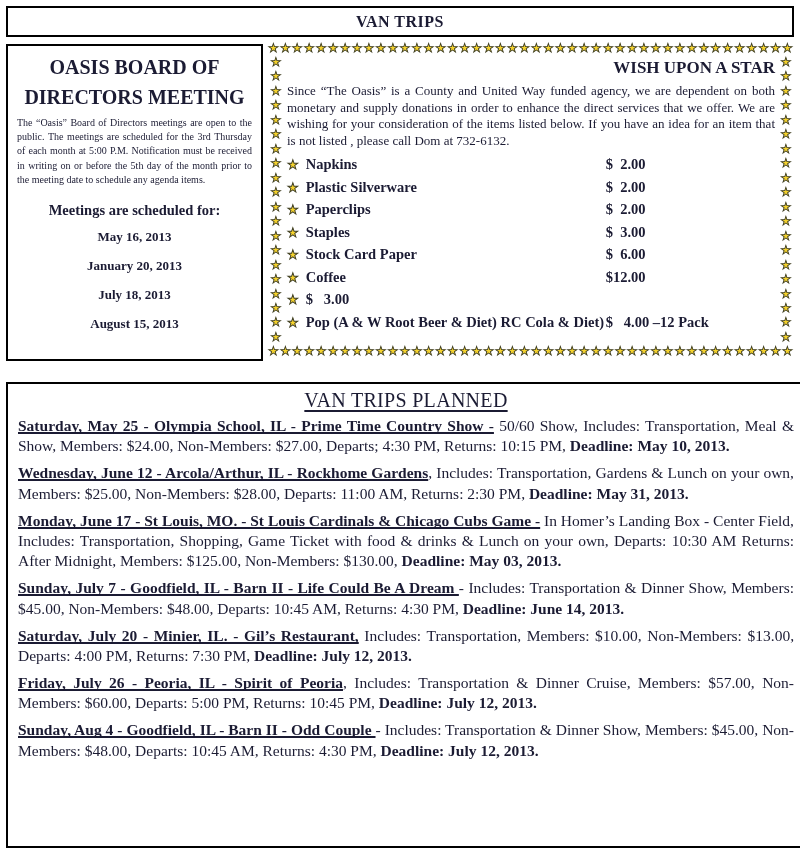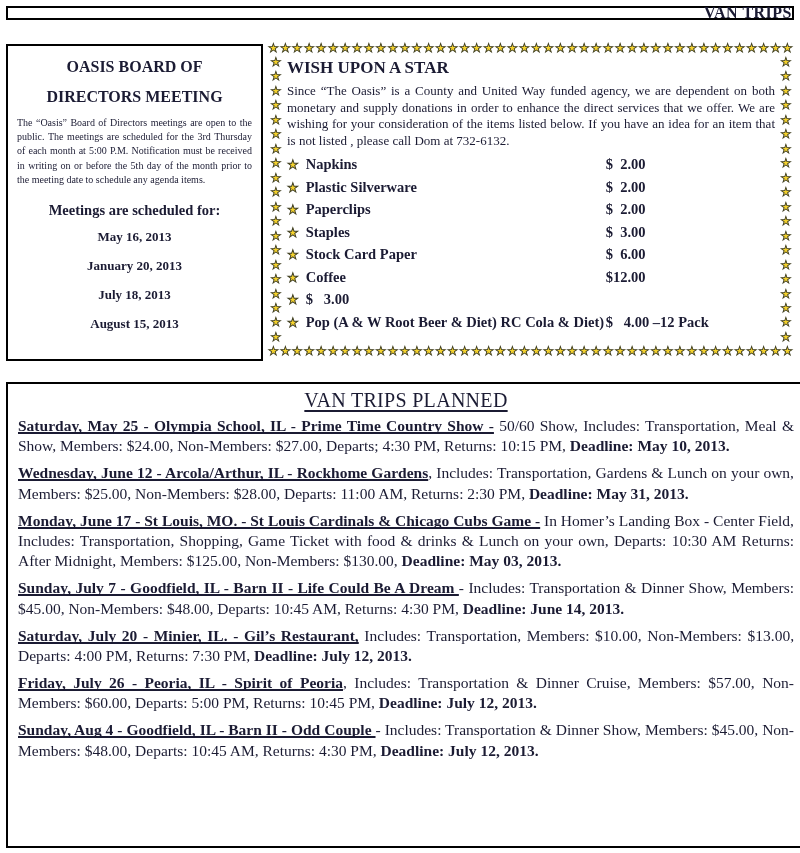--- a/index.html
+++ b/index.html
@@ -2,47 +2,47 @@
 <html><head>
 <meta charset="utf-8">
 <style>
   * { margin:0; padding:0; box-sizing:border-box; }
   html,body { width:800px; height:853px; background:#ffffff; overflow:hidden;
               font-family:"Liberation Serif","DejaVu Serif",serif; color:#1b1b33; }
 
   .box { position:absolute; border:2px solid #000; background:#fff; }
 
   
-  .header-box { left:6px; top:6px; width:788px; height:14px;
-                display:flex; align-items:center; justify-content:flex-end; }
+  .header-box { left:6px; top:6px; width:788px; height:31px;
+                display:flex; align-items:center; justify-content:center; }
   .header-title { font-weight:bold; font-size:16px; letter-spacing:0.5px; }
 
   
   .board-box { left:6px; top:44px; width:257px; height:317px; padding:6px 9px; }
-  .board-title { text-align:center; font-weight:bold; font-size:16px; line-height:30px; }
+  .board-title { text-align:center; font-weight:bold; font-size:20px; line-height:30px; }
   .board-body { font-size:10px; line-height:1.42; text-align:justify; margin-top:4px; }
   .schedule-label { text-align:center; font-weight:bold; font-size:14.5px; margin-top:15px; }
   .meeting-dates { text-align:center; }
   .meeting-date { font-weight:bold; font-size:13px; line-height:23px; margin-top:6px; }
 
   
   .wish-box { position:absolute; left:267px; top:40px; width:528px; height:319px; }
   .star { color:#f6d32d; -webkit-text-stroke:0.9px #44442a;
           text-shadow:0 0 0.5px #333; font-family:"DejaVu Sans",sans-serif; }
   .star-row { position:absolute; left:0; right:0; text-align:center; font-size:12px;
               letter-spacing:1.2px; line-height:12px; white-space:nowrap; overflow:hidden; }
   .star-row.top { top:2px; }
   .star-row.bottom { bottom:2px; }
   .star-col { position:absolute; top:16px; bottom:16px; width:14px; display:flex;
               flex-direction:column; justify-content:space-between; align-items:center;
               font-size:12px; line-height:12px; }
   .star-col.left { left:2px; }
   .star-col.right { right:2px; }
   .wish-content { position:absolute; left:20px; right:20px; top:15px; bottom:14px; }
-  .wish-title { text-align:left; font-weight:bold; font-size:17px; line-height:26px; }
+  .wish-title { text-align:right; font-weight:bold; font-size:17px; line-height:26px; }
   .wish-intro { font-size:13px; line-height:16.5px; text-align:justify; margin-top:2px; }
   .wish-list { margin-top:7px; }
   .wish-item { display:flex; align-items:baseline; height:22.5px; font-weight:bold; font-size:14.5px; }
   .wish-item .star { font-size:13px; margin-right:7px; }
   .wish-name { min-width:300px; }
   .wish-price { white-space:pre; }
 
   
   .trips-box { left:6px; top:382px; width:800px; height:466px; padding:5px 10px 4px 10px; }
   .trips-title { text-align:center; font-size:20px; text-decoration:underline;

